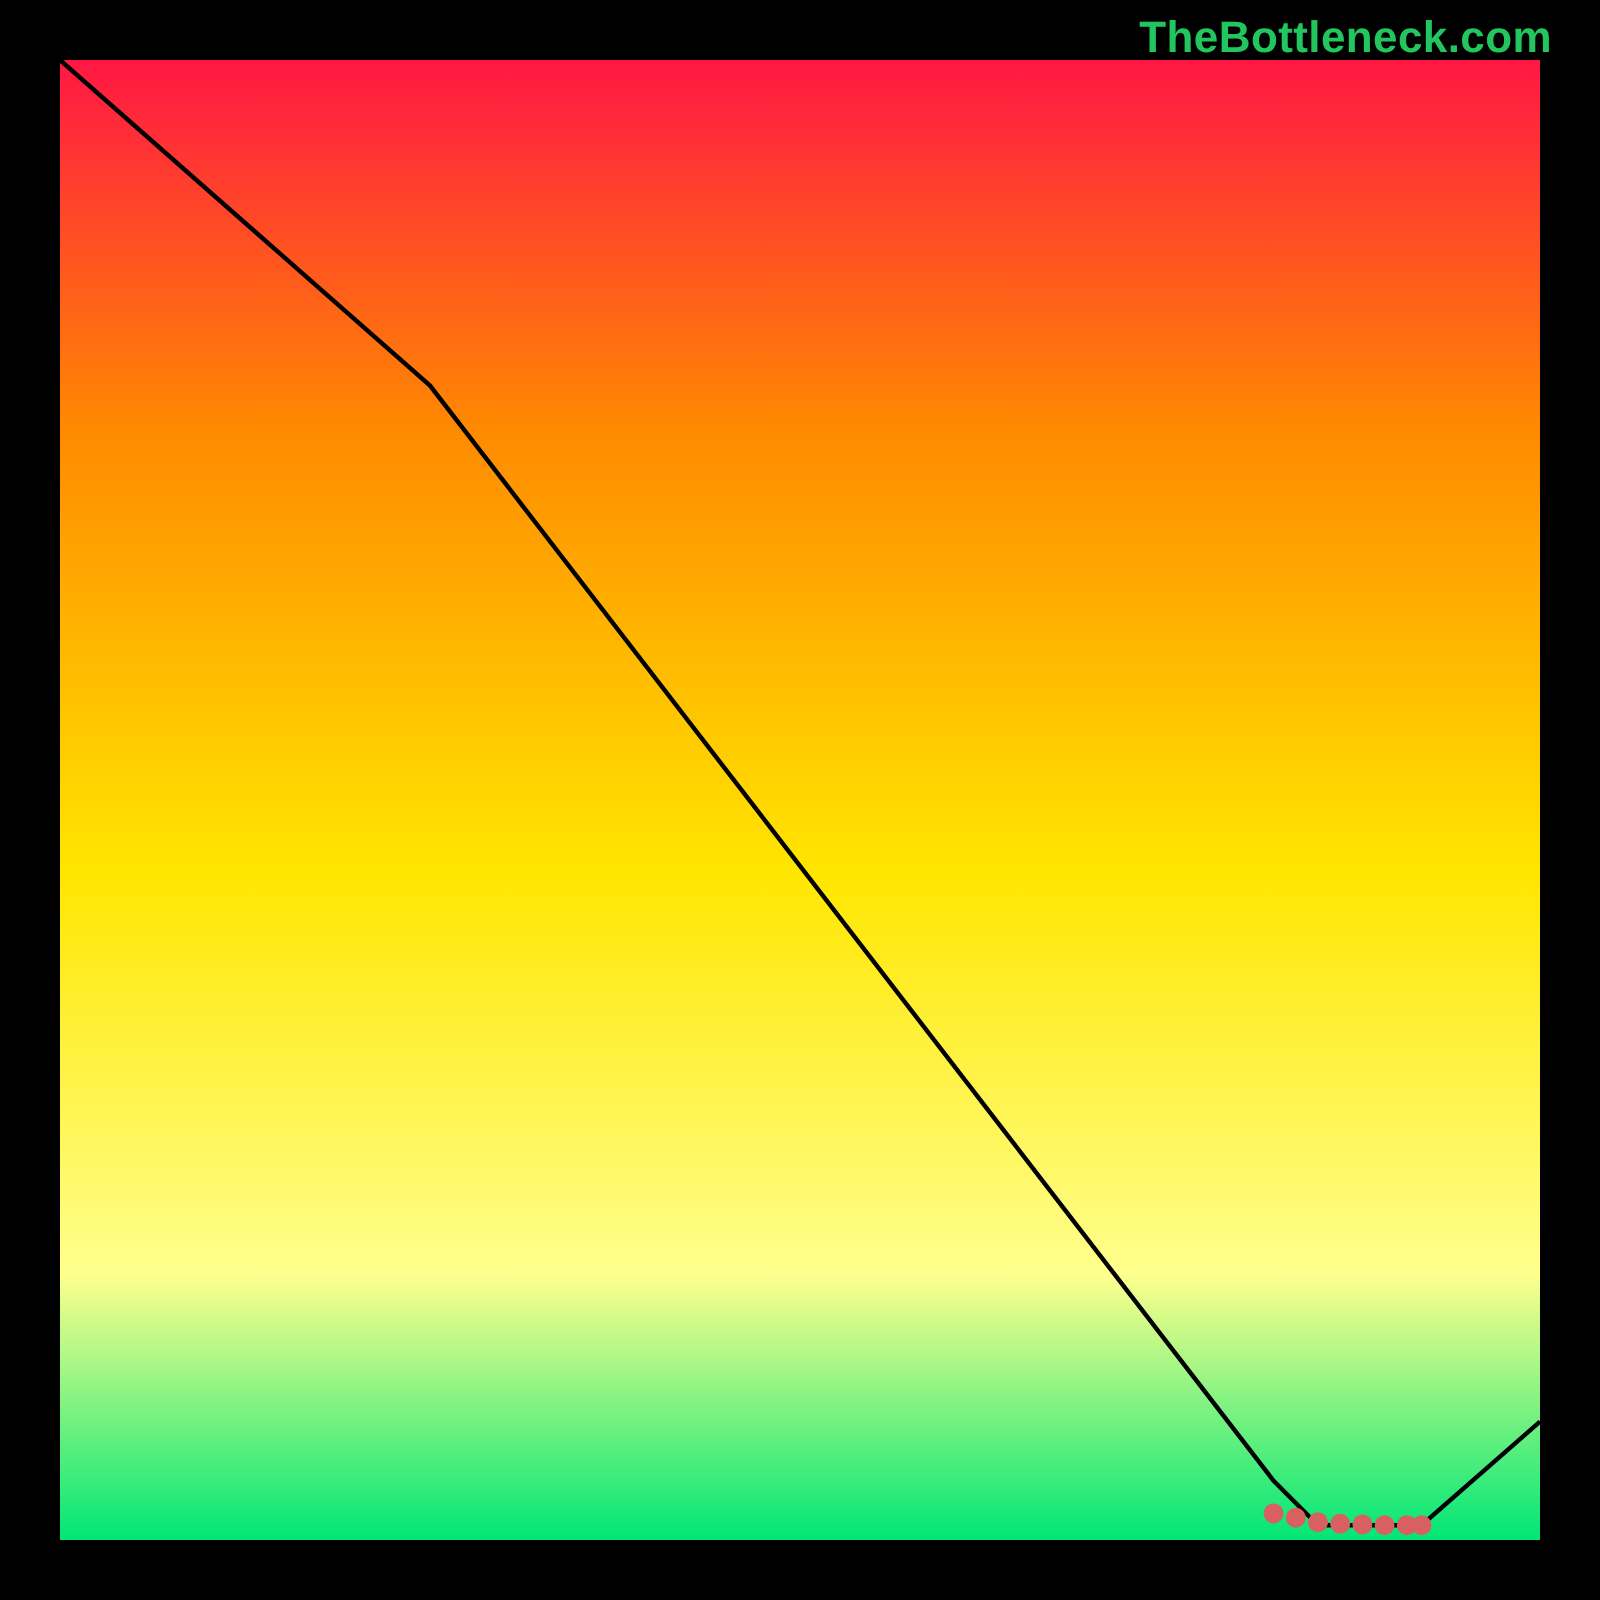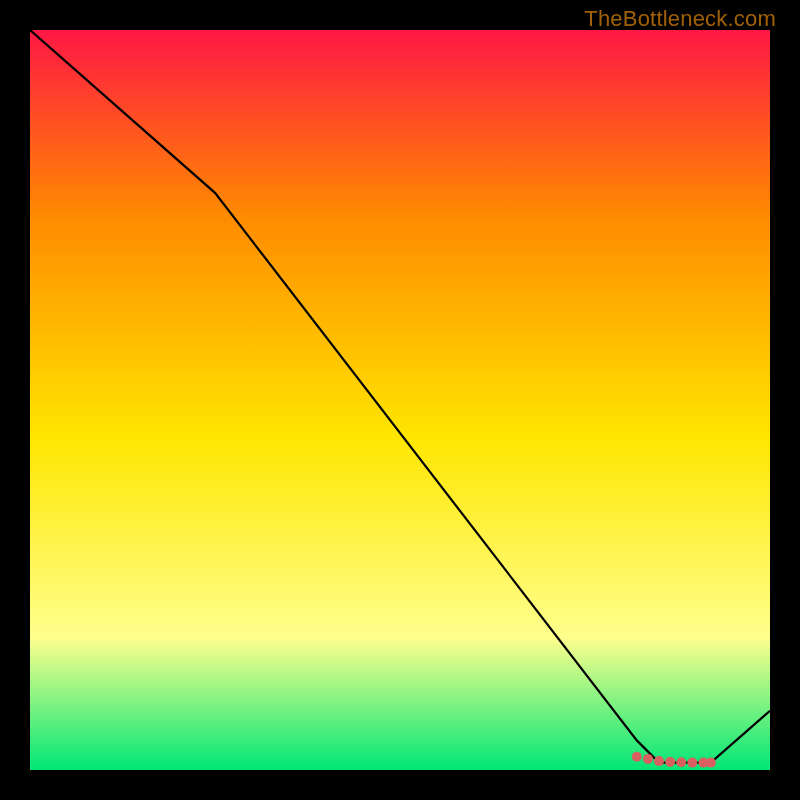--- a/index.html
+++ b/index.html
@@ -27,22 +27,22 @@
     display: block;
     width: 740px;
     height: 740px;
   }
   .watermark {
     position: absolute;
     top: 6px;
     right: 24px;
     font-family: Arial, Helvetica, sans-serif;
     font-size: 22px;
-    font-weight: 400;
-    color: #a16207;
+    font-weight: 700;
+    color: #22c55e;
     letter-spacing: 0.2px;
     user-select: none;
   }
 </style>
 </head>
 <body>
 
 <div class="frame">
 
   <div class="watermark">TheBottleneck.com</div>

